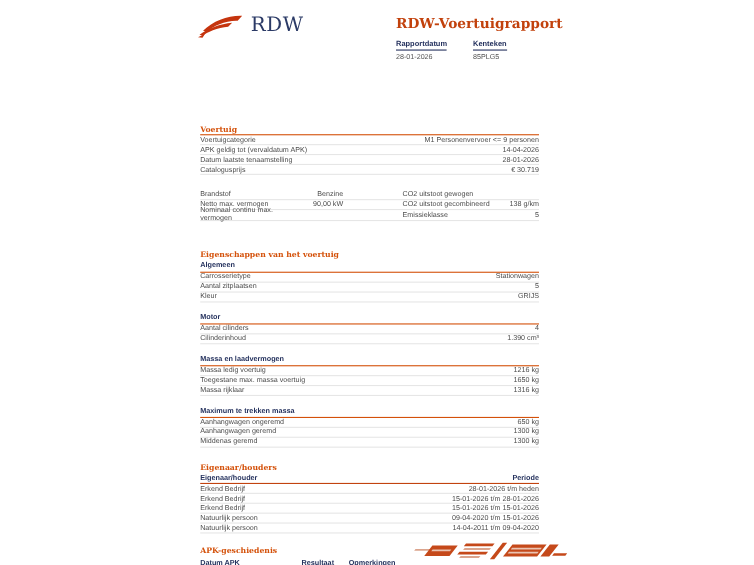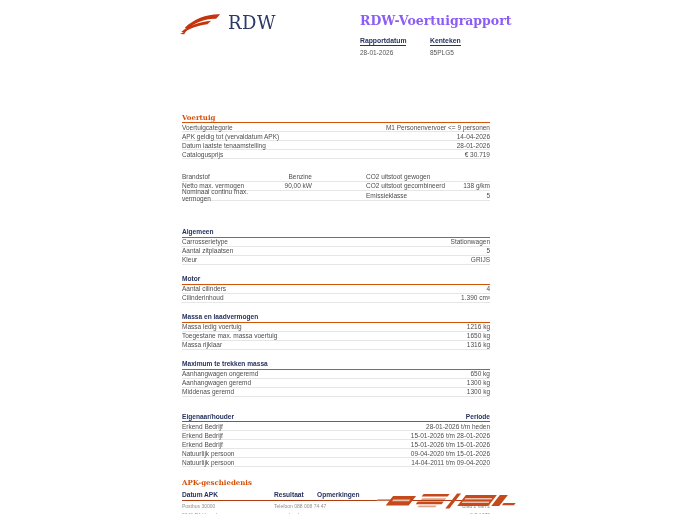--- a/index.html
+++ b/index.html
@@ -3,21 +3,21 @@
 <meta charset="utf-8">
 <style>
   html,body{margin:0;padding:0;background:#ffffff;}
   body{width:685px;height:514px;font-family:"Liberation Sans",sans-serif;-webkit-font-smoothing:antialiased;}
   #doc{position:relative;width:685px;height:514px;background:#fff;overflow:hidden;}
 
   
   .logo{position:absolute;left:180px;top:10px;display:flex;align-items:center;gap:6px;}
   .logo svg{width:42px;height:25px;display:block;}
   .logo-text{font-family:"DejaVu Serif",serif;font-size:18px;color:#2b3a66;letter-spacing:.5px;line-height:1;}
-  .title{position:absolute;left:360px;top:13px;font-family:"DejaVu Serif",serif;font-weight:bold;font-size:12.5px;color:#8b5cf6;}
+  .title{position:absolute;left:360px;top:13px;font-family:"DejaVu Serif",serif;font-weight:bold;font-size:12.5px;color:#c2410c;}
   .meta{position:absolute;left:360px;top:37px;display:flex;}
   .meta-item{width:70px;font-size:6.5px;}
   .meta-label{display:inline-block;font-weight:bold;color:#26335f;border-bottom:1px solid #26335f;padding-bottom:1px;font-size:6.8px;}
   .meta-value{color:#555;margin-top:2.5px;}
 
   
   .content{position:absolute;left:182px;top:66px;width:308px;}
   .sec-title{font-family:"DejaVu Serif",serif;font-weight:bold;font-size:7px;color:#d4510a;line-height:8px;}
   .rule-o{border-bottom:1px solid #d4510a;margin-top:48px;}
   .sub-title{font-weight:bold;font-size:6.6px;color:#26335f;line-height:8px;border-bottom:1px solid #d4510a;padding-bottom:1px;}
@@ -126,20 +126,21 @@
       <div class="mrow">
         <span class="ml1">Nominaal continu max. vermogen</span>
         <span class="mv1"></span>
         <span class="mgap"></span>
         <span class="ml2">Emissieklasse</span>
         <span class="mv2">5</span>
       </div>
     </div>
 
     <div class="e-sec">
+      <div class="sec-title">Eigenschappen van het voertuig</div>
 
       <div class="sub first">
         <div class="sub-title">Algemeen</div>
         <div class="row">
           <span class="lbl">Carrosserietype</span>
           <span class="val">Stationwagen</span>
         </div>
         <div class="row">
           <span class="lbl">Aantal zitplaatsen</span>
           <span class="val">5</span>
@@ -189,20 +190,21 @@
           <span class="val">1300 kg</span>
         </div>
         <div class="row">
           <span class="lbl">Middenas geremd</span>
           <span class="val">1300 kg</span>
         </div>
       </div>
     </div>
 
     <div class="own-sec">
+      <div class="sec-title">Eigenaar/houders</div>
       <div class="own-head">
         <span>Eigenaar/houder</span>
         <span>Periode</span>
       </div>
       <div class="row">
         <span class="lbl">Erkend Bedrijf</span>
         <span class="val">28-01-2026 t/m heden</span>
       </div>
       <div class="row">
         <span class="lbl">Erkend Bedrijf</span>

